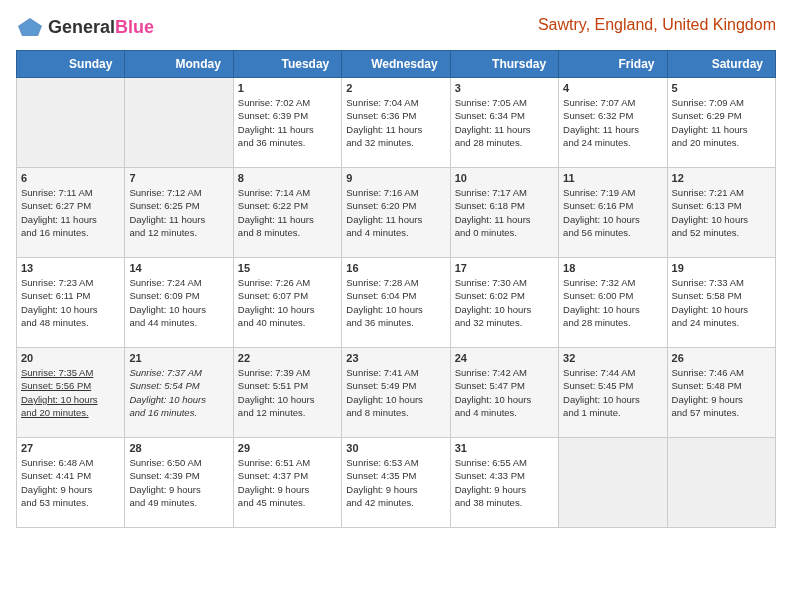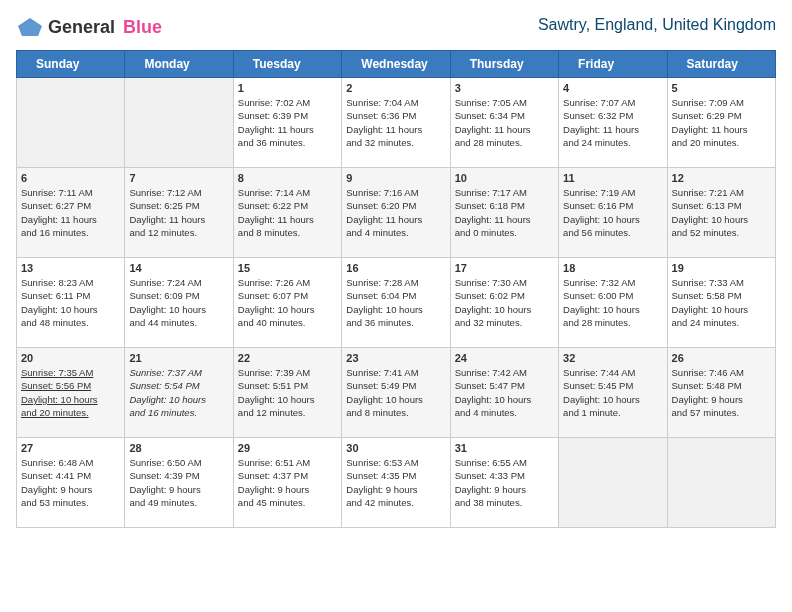--- a/index.html
+++ b/index.html
@@ -38,34 +38,34 @@
     .title-block {
       text-align: right;
     }
     .calendar-title {
       font-size: 32px;
       font-weight: bold;
       color: #333;
     }
     .calendar-subtitle {
       font-size: 16px;
-      color: #0c4a6e;
+      color: #c2410c;
     }
     table {
       width: 100%;
       border-collapse: collapse;
       table-layout: fixed;
     }
     thead th {
       background: #3a7abf;
       color: #fff;
       font-size: 12px;
       font-weight: bold;
-      padding: 6px 19px;
-      text-align: left;
+      padding: 6px 12px;
+      text-align: right;
       border: 1px solid #2c6099;
       margin-top: 23px;
     }
     tbody td {
       border: 1px solid #ccc;
       vertical-align: top;
       padding: 4px;
       height: 90px;
       font-size: 10px;
       color: #333;
@@ -94,21 +94,21 @@
 </head>
 <body>
 
 <div class="header">
   <div class="logo">
     <svg class="logo-icon" viewBox="0 0 28 22" xmlns="http://www.w3.org/2000/svg">
       <polygon points="14,2 26,10 22,20 6,20 2,10" fill="#3a7abf" opacity="0.8"></polygon>
       <polygon points="14,4 24,11 20,19 8,19 4,11" fill="#5a9fd4" opacity="0.6"></polygon>
     </svg>
     <div>
-      <div style="display:flex;align-items:baseline;gap:8px;">
+      <div style="display:flex;align-items:baseline;gap:0;">
         <span class="logo-text-general">General</span>
         <span class="logo-text-blue">Blue</span>
       </div>
     </div>
   </div>
   <div class="title-block">
     <div class="calendar-subtitle">Sawtry, England, United Kingdom</div>
   </div>
 </div>
 
@@ -211,21 +211,21 @@
           <span class="day-number">12</span>
           <div class="day-info" style="white-space: pre-line;">Sunrise: 7:21 AM
 Sunset: 6:13 PM
 Daylight: 10 hours
 and 52 minutes.</div>
         </td>
       </tr>
       <tr>
         <td>
           <span class="day-number">13</span>
-          <div class="day-info" style="white-space: pre-line;">Sunrise: 8:23 AM
+          <div class="day-info" style="white-space: pre-line;">Sunrise: 7:23 AM
 Sunset: 6:11 PM
 Daylight: 10 hours
 and 48 minutes.</div>
         </td>
         <td>
           <span class="day-number">14</span>
           <div class="day-info" style="white-space: pre-line;">Sunrise: 7:24 AM
 Sunset: 6:09 PM
 Daylight: 10 hours
 and 44 minutes.</div>

